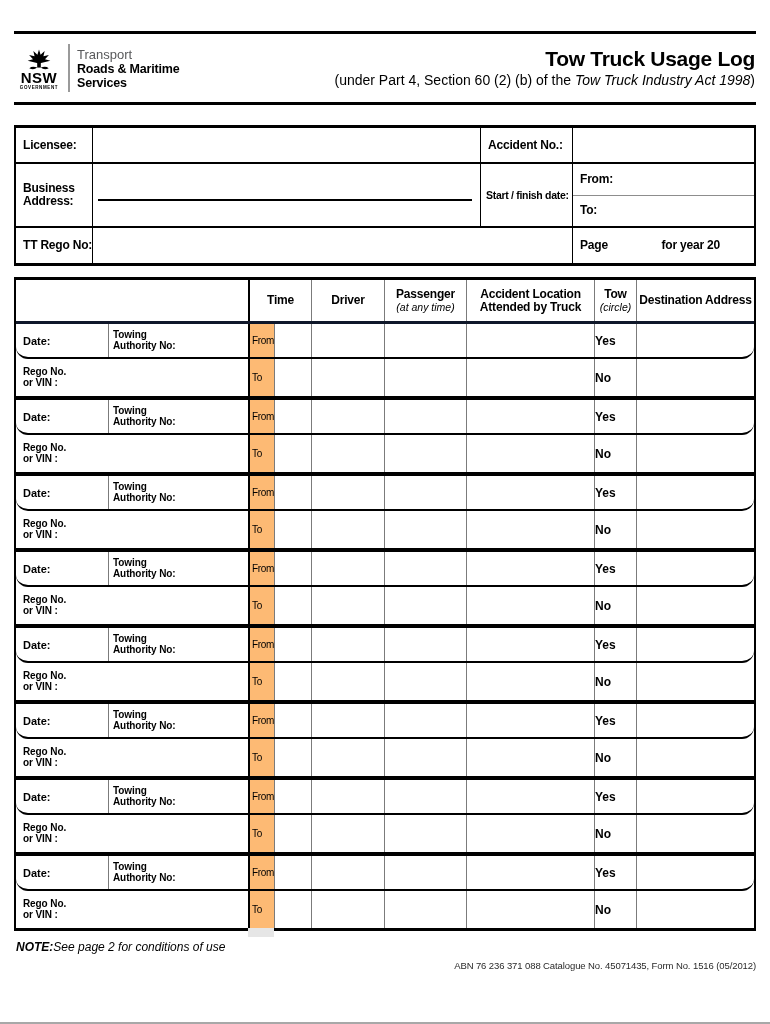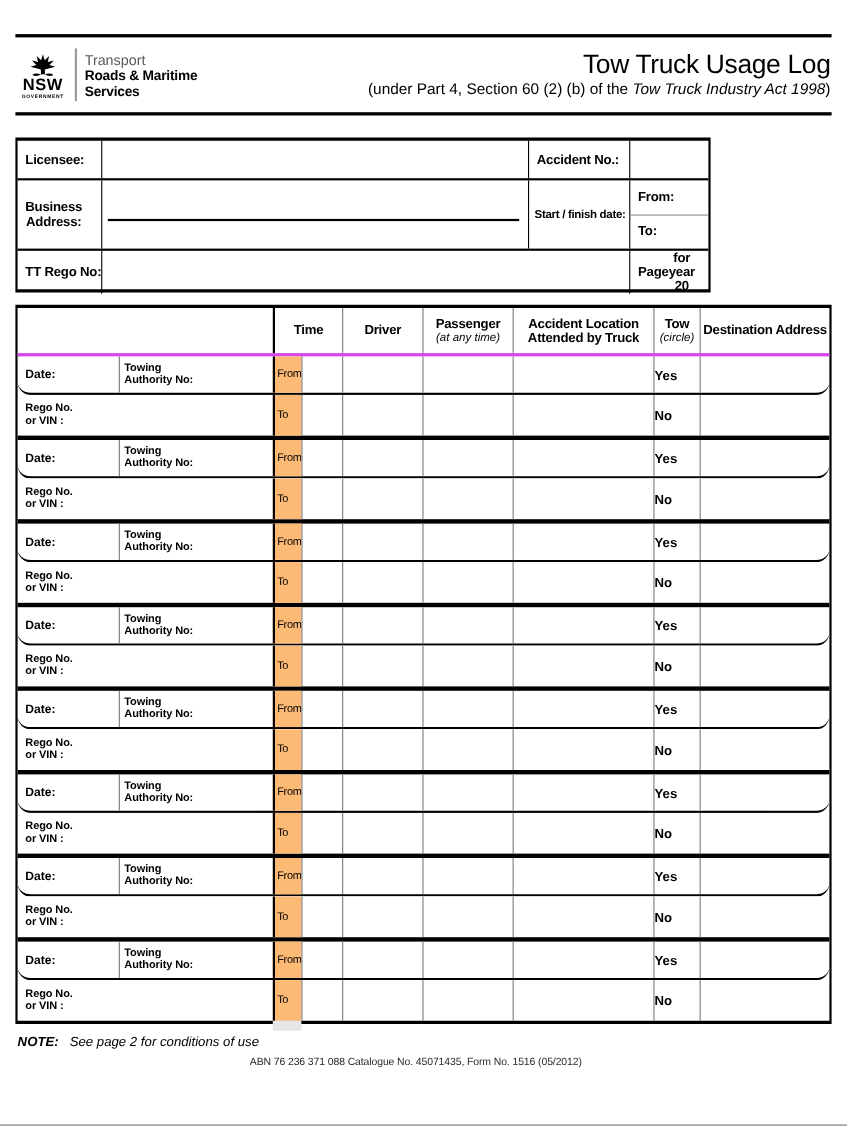--- a/index.html
+++ b/index.html
@@ -19,28 +19,28 @@
   }
   .logo { display:flex; align-items:center; gap:7px; padding-left:3px; }
   .logo-mark { display:flex; flex-direction:column; align-items:center; width:44px; }
   .logo-nsw { font-weight:bold; font-size:15px; letter-spacing:0.5px; line-height:14px; }
   .logo-gov { font-weight:bold; font-size:4.5px; letter-spacing:0.6px; line-height:6px; }
   .logo-bar { width:2px; height:48px; background:#9a9a9a; }
   .logo-text { line-height:14px; padding-top:2px; }
   .agency1 { color:#58595b; font-size:13px; font-weight:normal; }
   .agency2, .agency3 { font-size:12.5px; font-weight:bold; letter-spacing:-0.2px; }
   .titles { text-align:right; padding-right:1px; }
-  .doc-title { font-size:24px; font-weight:normal; letter-spacing:-0.3px; line-height:24px; }
+  .doc-title { font-size:21px; font-weight:bold; letter-spacing:-0.3px; line-height:24px; }
   .doc-subtitle { font-size:14px; line-height:18px;margin-left:28px; }
   .doc-subtitle em { font-style:italic; }
 
   
   .info-table {
-    margin:20px 0 0 14px; width:632px;
-    border:2px solid #000; border-top-width:3px; border-bottom-width:3px;text-align:center;
+    margin:20px 0 0 14px; width:742px;
+    border:2px solid #000; border-top-width:3px; border-bottom-width:3px;
   }
   .info-row { display:grid; grid-template-columns:76px 388px 92px auto; }
   .info-row + .info-row { border-top:2px solid #000; }
   .ir1 { height:34px; }
   .ir2 { height:64px; }
   .ir3 { height:37px; }
   .ir3 { grid-template-columns:76px 480px auto; }
   .icell { position:relative; display:flex; align-items:center; }
   .icell.bl { border-left:1px solid #000; }
   .ilabel { font-weight:bold; font-size:12px; letter-spacing:-0.2px; padding-left:7px; line-height:13px; }
@@ -49,43 +49,43 @@
   .ft-half { flex:1; display:flex; align-items:center; }
   .ft-half + .ft-half { border-top:1px solid #8d8d8d; }
   .page-cell { display:flex; align-items:center; justify-content:space-between; padding:0 34px 0 7px; }
 
   
   .log-table {
     position:relative; margin:11px 0 0 14px; width:742px;
     border:2px solid #000; border-top-width:3px; border-bottom-width:3px;
   }
   .lrow { display:grid; grid-template-columns:92px 140px 26px 37px 73px 82px 128px 42px auto; }
-  .lhead { height:44px; border-bottom:3px solid #d946ef; }
+  .lhead { height:44px; border-bottom:3px solid #0f172a; }
   .hcell { display:flex; flex-direction:column; align-items:center; justify-content:center; text-align:center; }
   .hmain { font-weight:bold; font-size:12px; line-height:13px; letter-spacing:-0.2px; }
   .hsub  { font-style:italic; font-size:10.5px; line-height:12px; }
   .span2 { grid-column:span 2; }
   .blk-l { border-left:2px solid #000; }
   .gry-l { border-left:1px solid #7b7b7b; }
   .rowA { height:35px; border-bottom:2px solid #000;border-radius:12px; }
   .rowB { height:37px; }
   .block { border-bottom:4px solid #000; }
   .block:last-child { border-bottom:none; }
   .cell { display:flex; align-items:center; }
   .shade { background:#fdba74; }
   .lab-date { font-weight:bold; font-size:11px; padding-left:7px; }
   .lab-two { font-weight:bold; font-size:10px; line-height:10.5px; padding-left:4px; letter-spacing:-0.1px; }
   .lab-ft { font-size:10px; padding-left:2px; letter-spacing:-0.3px; }
   .lab-yn { font-weight:bold; font-size:12px; justify-content:flex-start; }
   .gray-stub { position:absolute; left:232px; bottom:-9px; width:26px; height:9px; background:#e6e6e6; }
 
   
   .note-line { margin:9px 0 0 16px; font-size:12px; font-style:italic; }
-  .note-label { font-weight:bold; margin-right:10px; }
-  .fine-print { margin:6px 14px 0 0; text-align:center; font-size:9.5px; color:#2a2a2a; letter-spacing:-0.1px; }
+  .note-label { font-weight:bold; }
+  .fine-print { margin:6px 14px 0 0; text-align:right; font-size:9.5px; color:#2a2a2a; letter-spacing:-0.1px; }
 
   .page-bottom-edge { position:absolute; left:0; right:0; bottom:0; height:2px; background:#a8a8a8; }
 </style>
 </head>
 <body>
 
 <div class="page">
 
   <div class="rule top-rule"></div>
 

